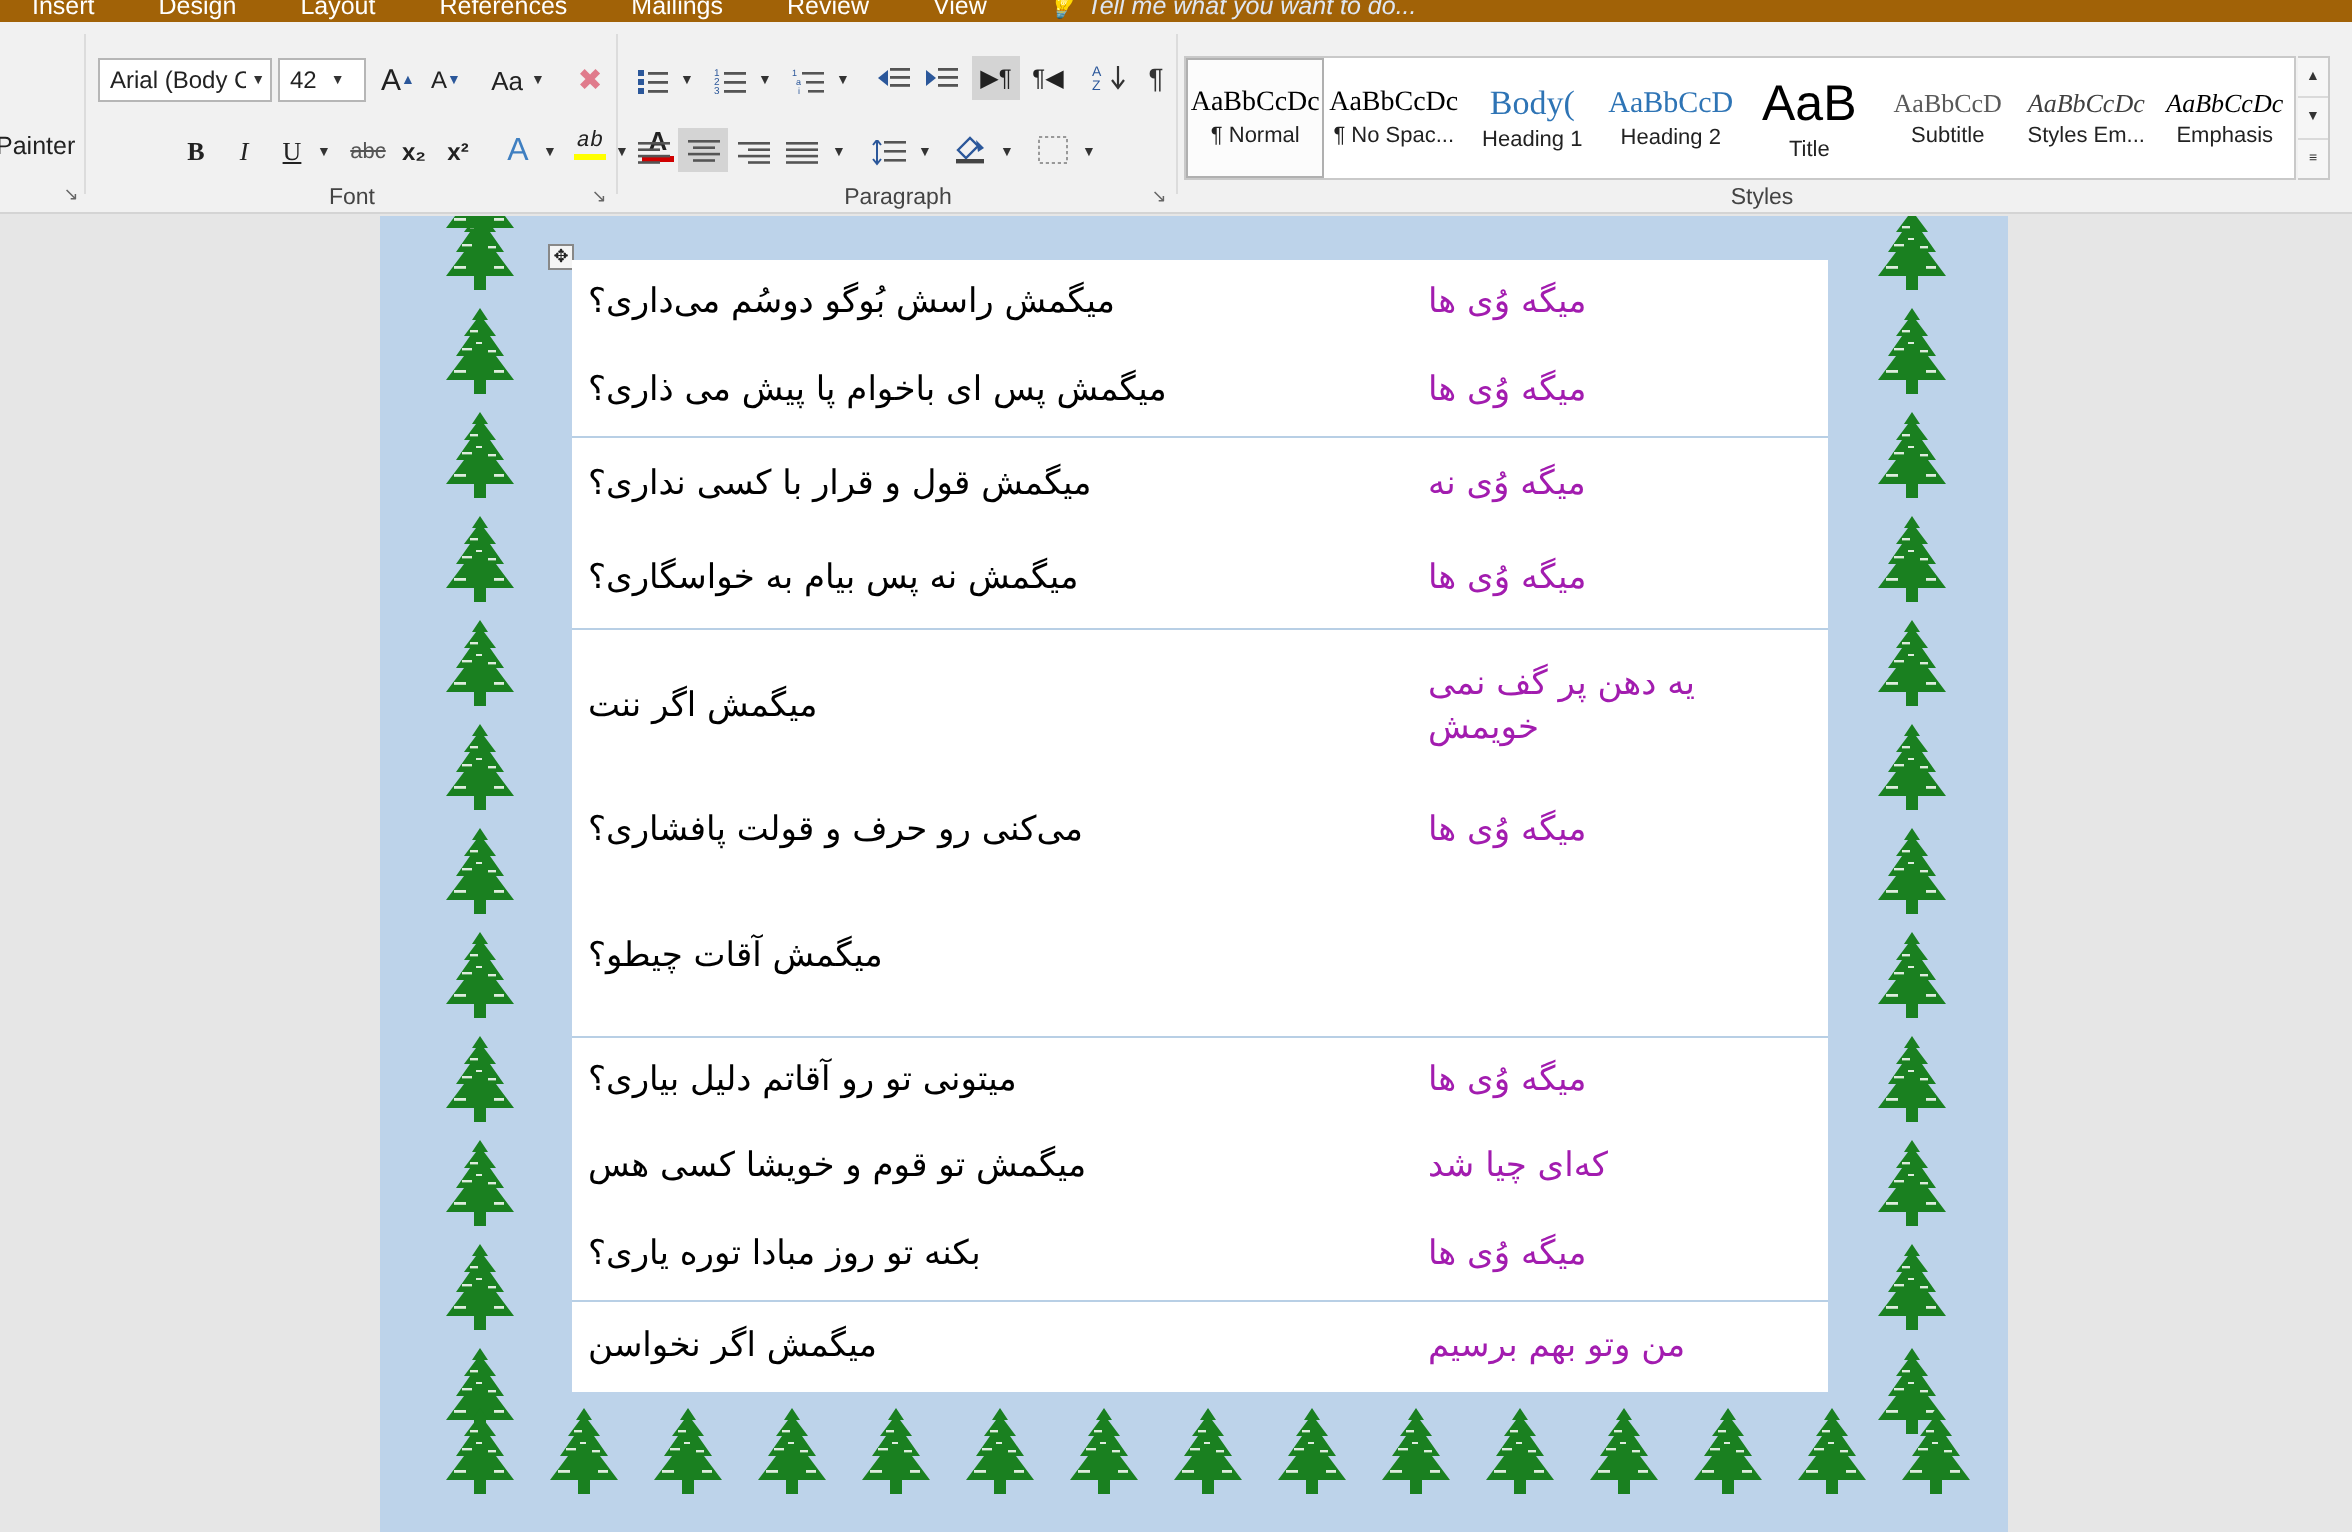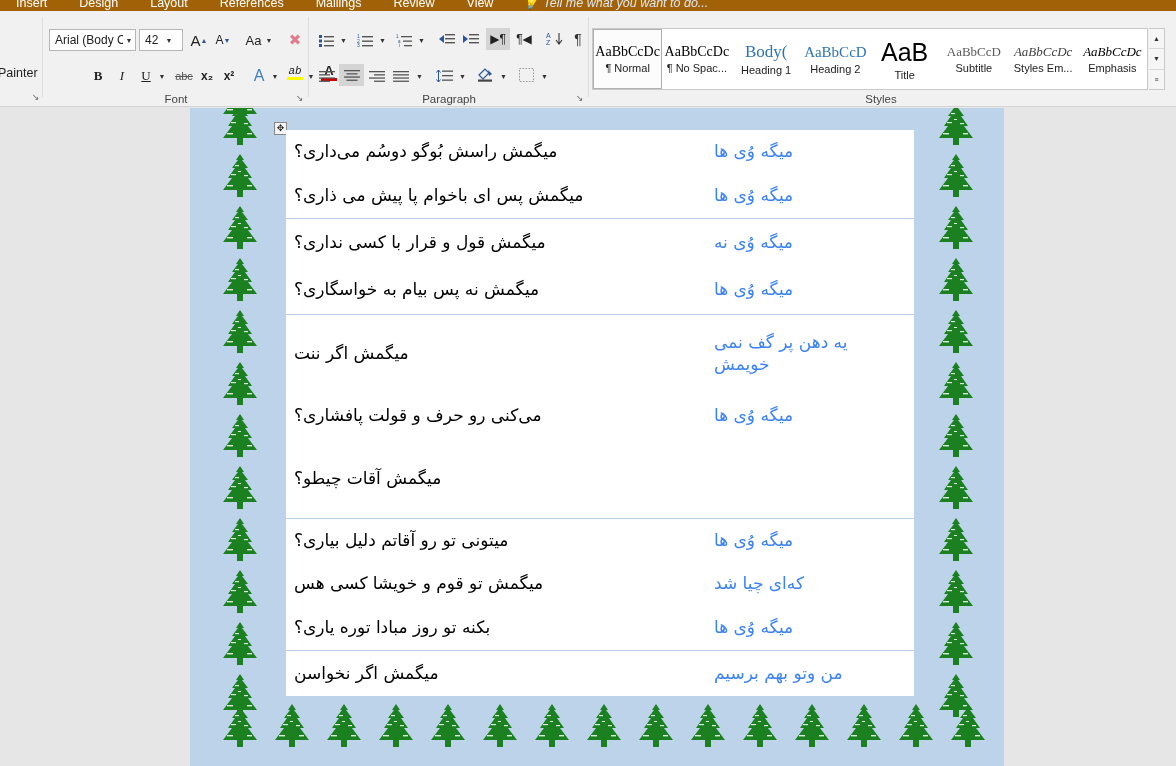--- a/index.html
+++ b/index.html
@@ -129,21 +129,21 @@
     direction: rtl;
   }
   .trow {
     display: flex; align-items: center;
     padding: 0 8px;
   }
   .trow.div-top { border-top: 1px solid #b8cfe5; }
   .cell-r {
     width: 200px; text-align: left; padding-left: 8px;
     font-family: "DejaVu Sans", sans-serif;
-    font-size: 17px; color: #3b82f6; line-height: 1.25;
+    font-size: 17px; color: #a21caf; line-height: 1.25;
   }
   .cell-l {
     flex: 1; text-align: left; padding-right: 6px;
     font-family: "DejaVu Sans", sans-serif;
     font-size: 17px; color: #000; line-height: 1.25;
   }
   .move-handle {
     position: absolute; left: 84px; top: 14px;
     width: 13px; height: 13px; background: #f4f4f4;
     border: 1px solid #888; font-size: 9px; line-height: 11px;

